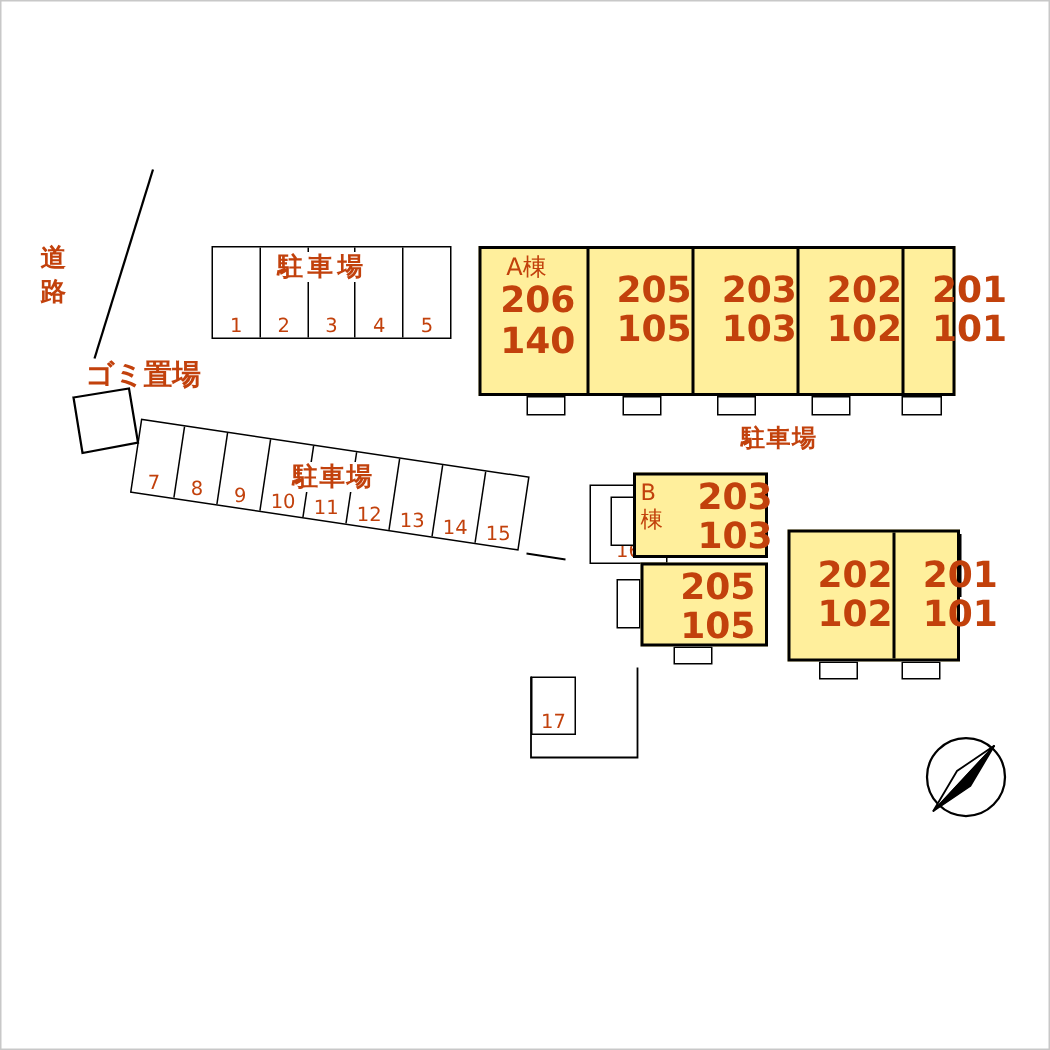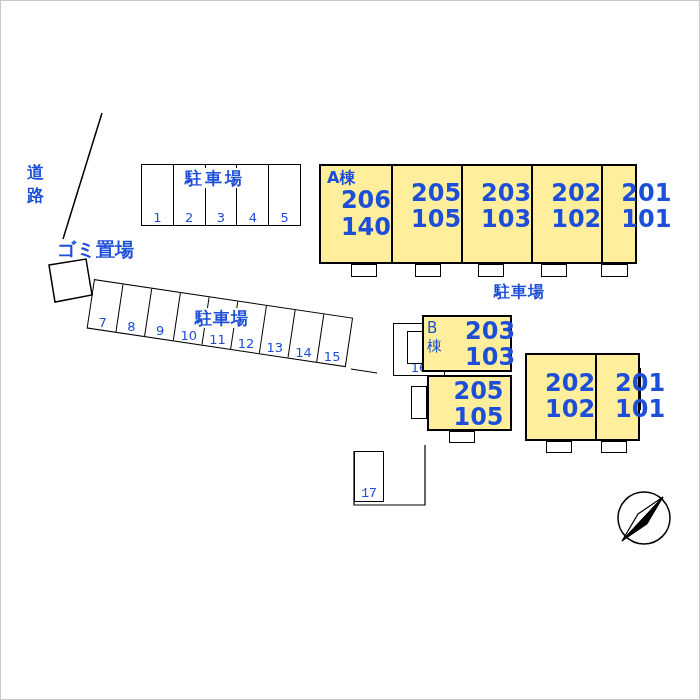--- a/index.html
+++ b/index.html
@@ -1,20 +1,20 @@
 <!DOCTYPE html>
 <html style="--building-fill: #ffef9c; --line: #000000; --frame: #c8c8c8;"><head>
 <meta charset="utf-8">
 <style>
   html,body { margin:0; padding:0; background:#fff; }
   .canvas {
     position:relative; width:700px; height:700px; margin:0 auto;
     background:#fff; border:1px solid var(--frame, #c8c8c8);
     box-sizing:border-box; overflow:hidden;
-    font-family:"DejaVu Sans","Liberation Sans",sans-serif; color:#1d4ed8;
+    font-family:"DejaVu Sans","Liberation Sans",sans-serif; color:#c2410c;
   }
   .abs { position:absolute; }
   .svg-layer { position:absolute; left:0; top:0; width:700px; height:700px; }
 
   .vtext { word-break:break-all; line-height:1.35; font-weight:bold; font-size:17px; }
 
   .lot-row { display:flex; border:1.5px solid var(--line,#000); box-sizing:border-box; background:transparent; }
   .lot-cell { flex:1; position:relative; border-left:1.5px solid var(--line,#000); }
   .lot-cell:first-child { border-left:none; }
   .lot-num { position:absolute; bottom:1px; left:0; right:0; text-align:center; font-size:13px; line-height:1; }
@@ -23,23 +23,23 @@
   .diag .lot-num { transform:rotate(-8.5deg); }
 
   .plabel { font-weight:bold; font-size:17px; background:#fff; padding:0 1px; letter-spacing:1px; z-index:6; line-height:1.2;text-align:center; }
   .plabel.sp { letter-spacing:3px; }
 
   .bldg { background:var(--building-fill,#ffef9c); border:2px solid var(--line,#000); box-sizing:border-box; }
 
   .bldgA { display:flex; }
   .unitA { flex:1; border-left:2px solid var(--line,#000); padding-top:14px; box-sizing:border-box; }
   .unitA.first { flex:0 0 70px; border-left:none; padding-top:2px; }
-  .a-name { font-size:16px; font-weight:bold; margin:1px 16px 0 6px; line-height:1.15; }
+  .a-name { font-size:16px; font-weight:normal; margin:1px 16px 0 6px; line-height:1.15;text-align:center; }
   .unit-num { font-size:24px; font-weight:bold; line-height:1.1; text-align:center;margin-left:18px; }
-  .unitA.first .unit-num { text-align:right; margin-left:5px; }
+  .unitA.first .unit-num { text-align:center; margin-left:5px; }
 
   .stall-box { border:1.5px solid var(--line,#000); box-sizing:border-box; position:relative; background:transparent; }
   .porch { border:1.5px solid var(--line,#000); box-sizing:border-box; background:#fff; }
 
   .bldgB1 { display:flex; }
   .b-name { flex:0 0 20px; font-size:15px; font-weight:normal; word-break:break-all; line-height:1.2; padding:2px 0 0 3px; }
   .b-nums { flex:1; padding-top:1px; }
   .bldgB2 { padding-top:1px; }
   .bldgBR { display:flex; }
   .unitBR { flex:1; border-left:2px solid var(--line,#000); padding-top:15px; box-sizing:border-box; }
@@ -112,21 +112,21 @@
       </div>
     <div class="lot-cell">
       <span class="lot-num">15</span>
       </div>
   </div>
   <div class="abs plabel" style="left:193px; top:307px;">駐車場</div>
 
   <div class="abs stall-box" style="left:392px; top:322px; width:52px; height:53px;">
     <span class="lot-num">16</span>
   </div>
-  <div class="abs stall-box" style="left:353px; top:397px; width:30px; height:51px;font-family:Liberation Mono, monospace;">
+  <div class="abs stall-box" style="left:353px; top:397px; width:30px; height:39px;">
     <span class="lot-num">17</span>
   </div>
 
   <div class="abs bldg bldgA" style="left:318px; top:163px; width:318px; height:100px;">
     <div class="unitA first">
       <div class="a-name">A棟</div>
       <div class="unit-num">206</div>
       <div class="unit-num">140</div>
     </div>
     <div class="unitA">

